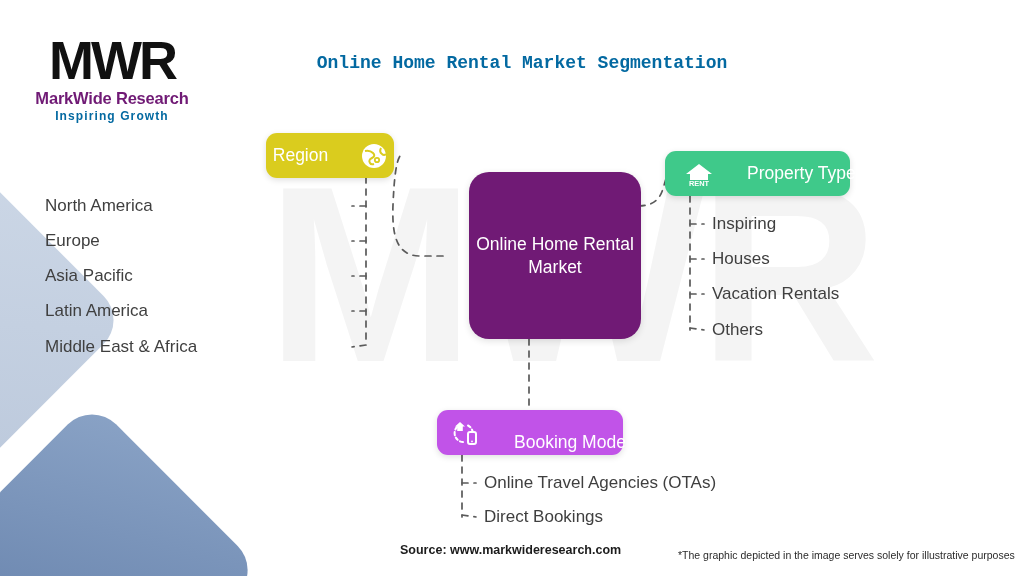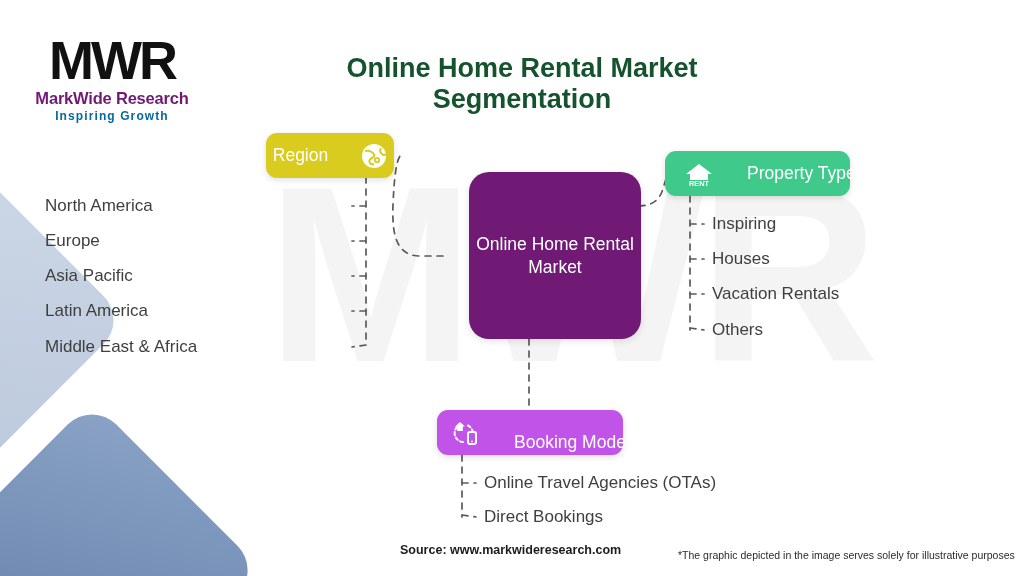--- a/index.html
+++ b/index.html
@@ -86,23 +86,24 @@
     line-height: 16px;
   }
 
   
   #title {
     position: absolute;
     left: 262px;
     top: 53px;
     width: 520px;
     text-align: center;
-    font-size: 27px;
-    font-weight: bold;
-    color: #14532d;
+    font-size: 18px;
+    font-weight: bold;
+    color: #0369a1;
+    font-family: Liberation Mono, monospace;
   }
 
   
   #center-node {
     position: absolute;
     left: 469px;
     top: 172px;
     width: 172px;
     height: 167px;
     background: #701a75;

